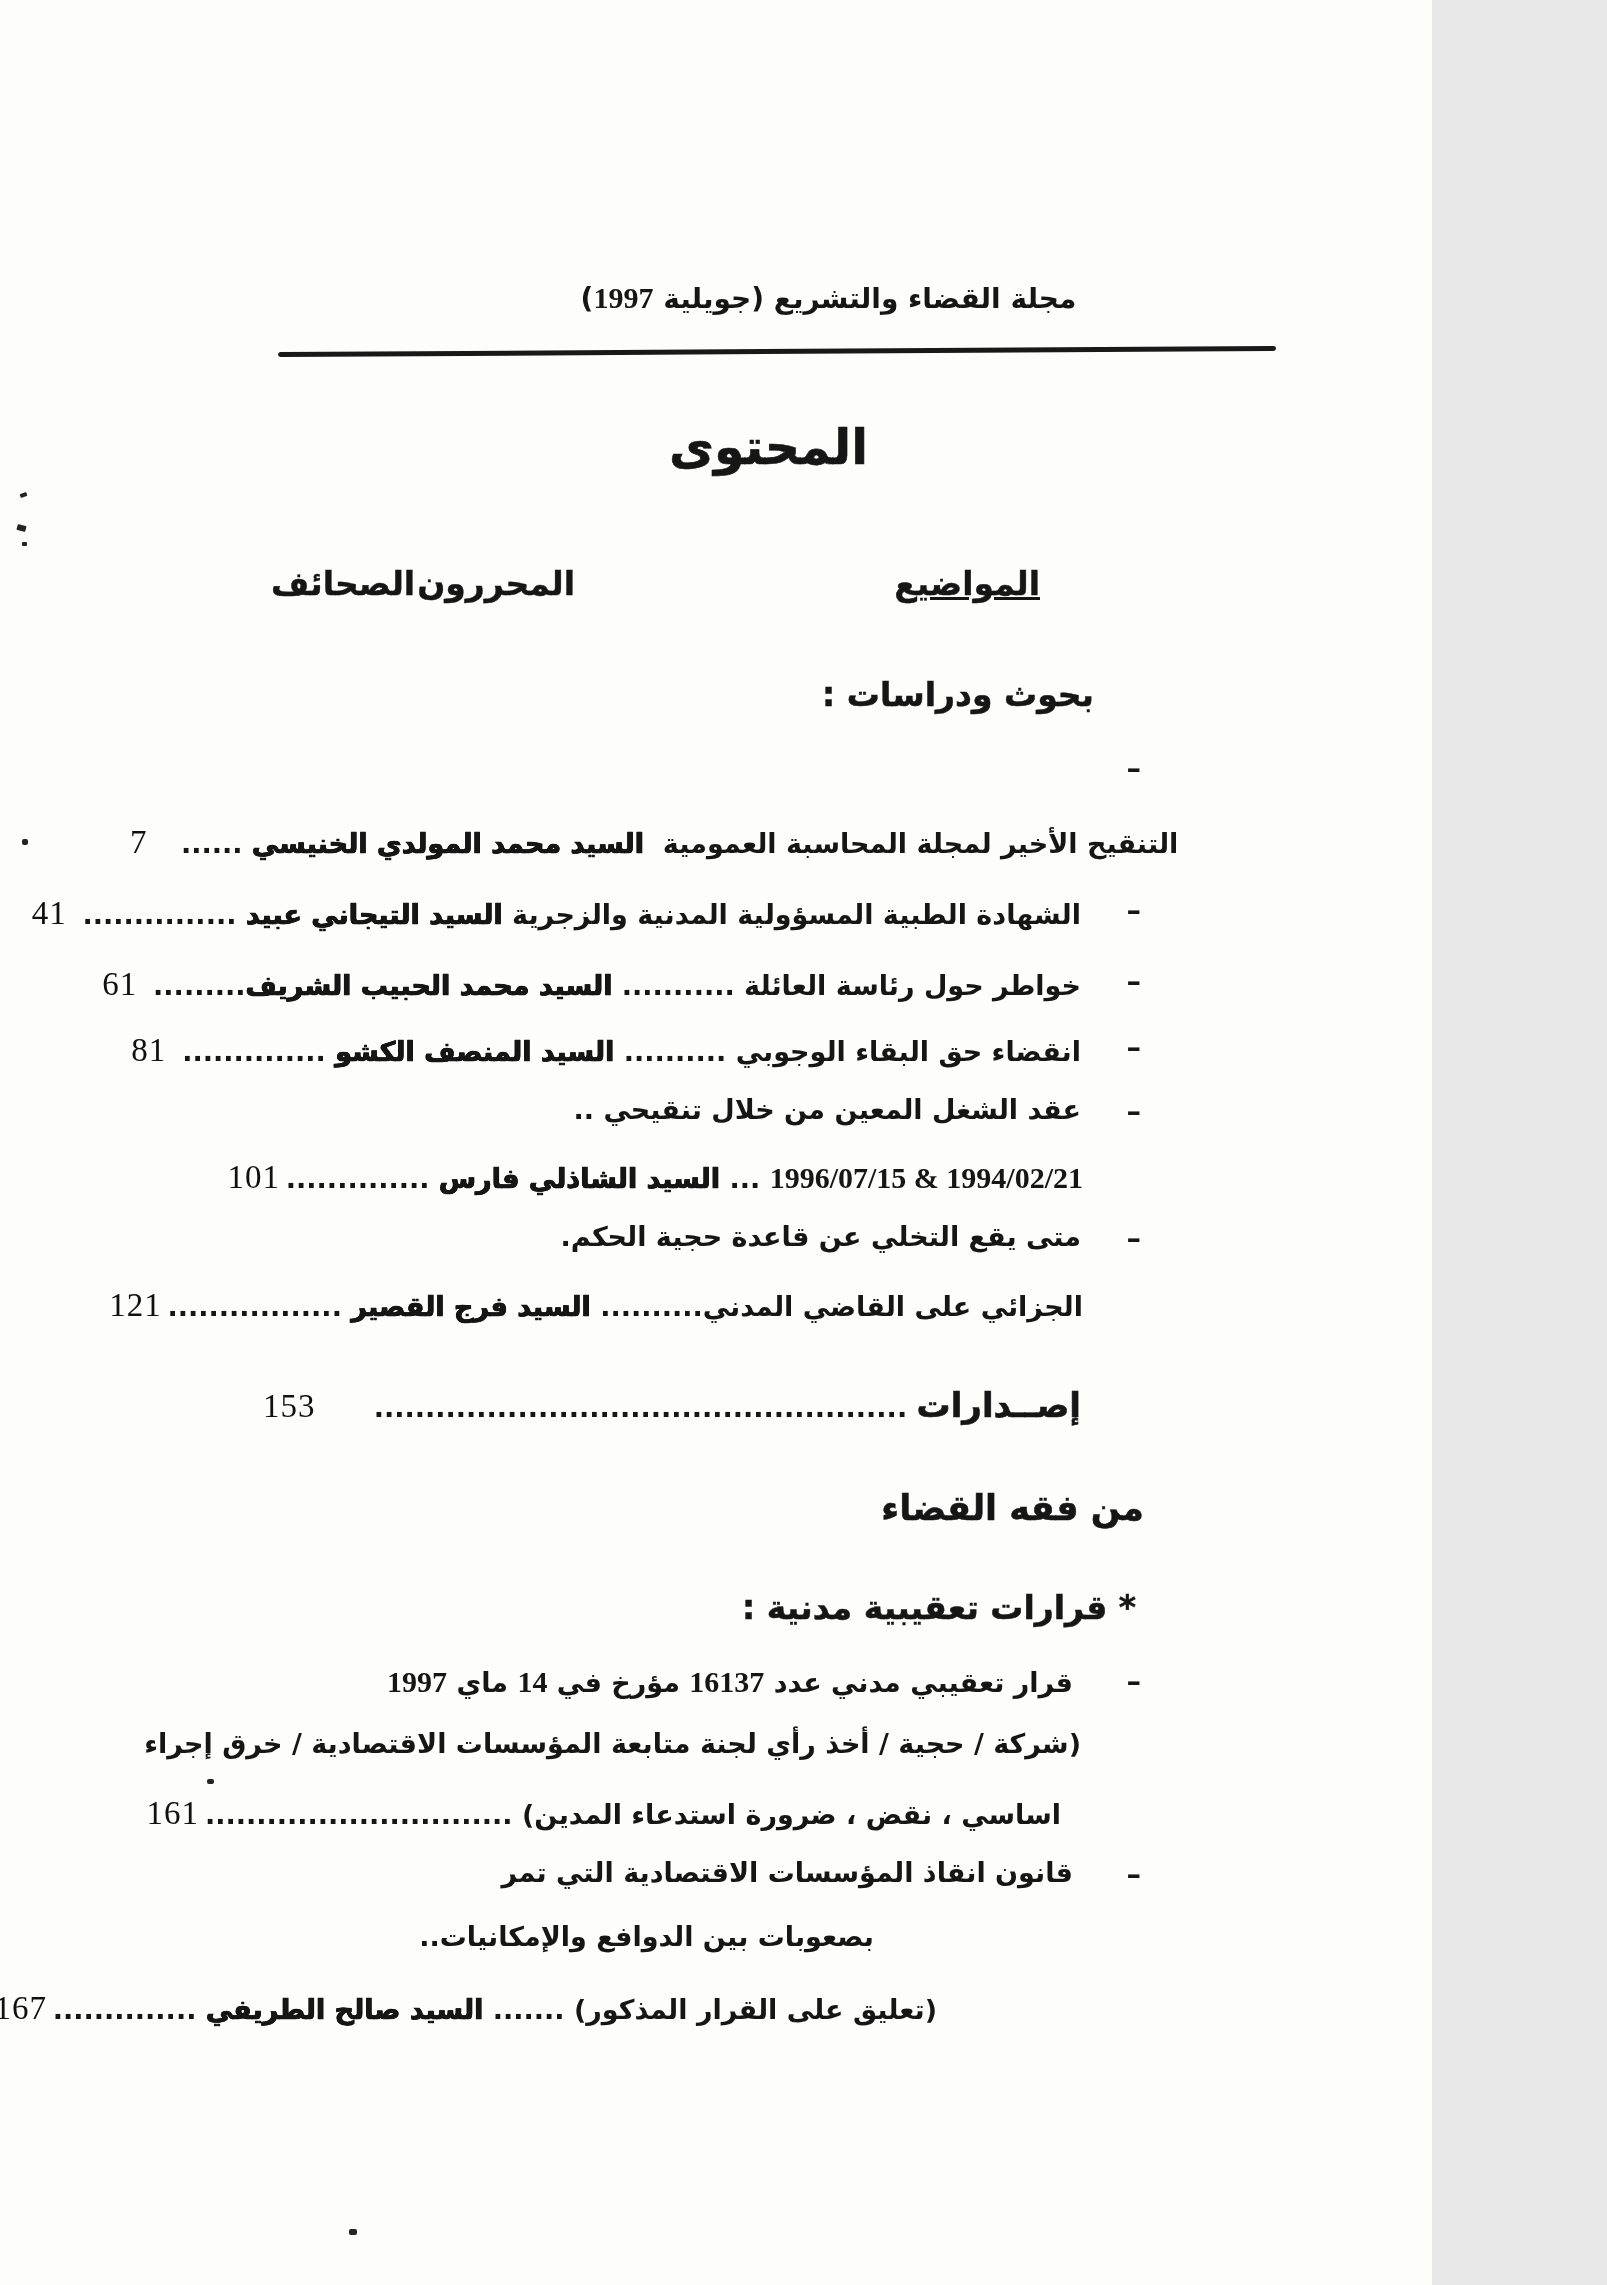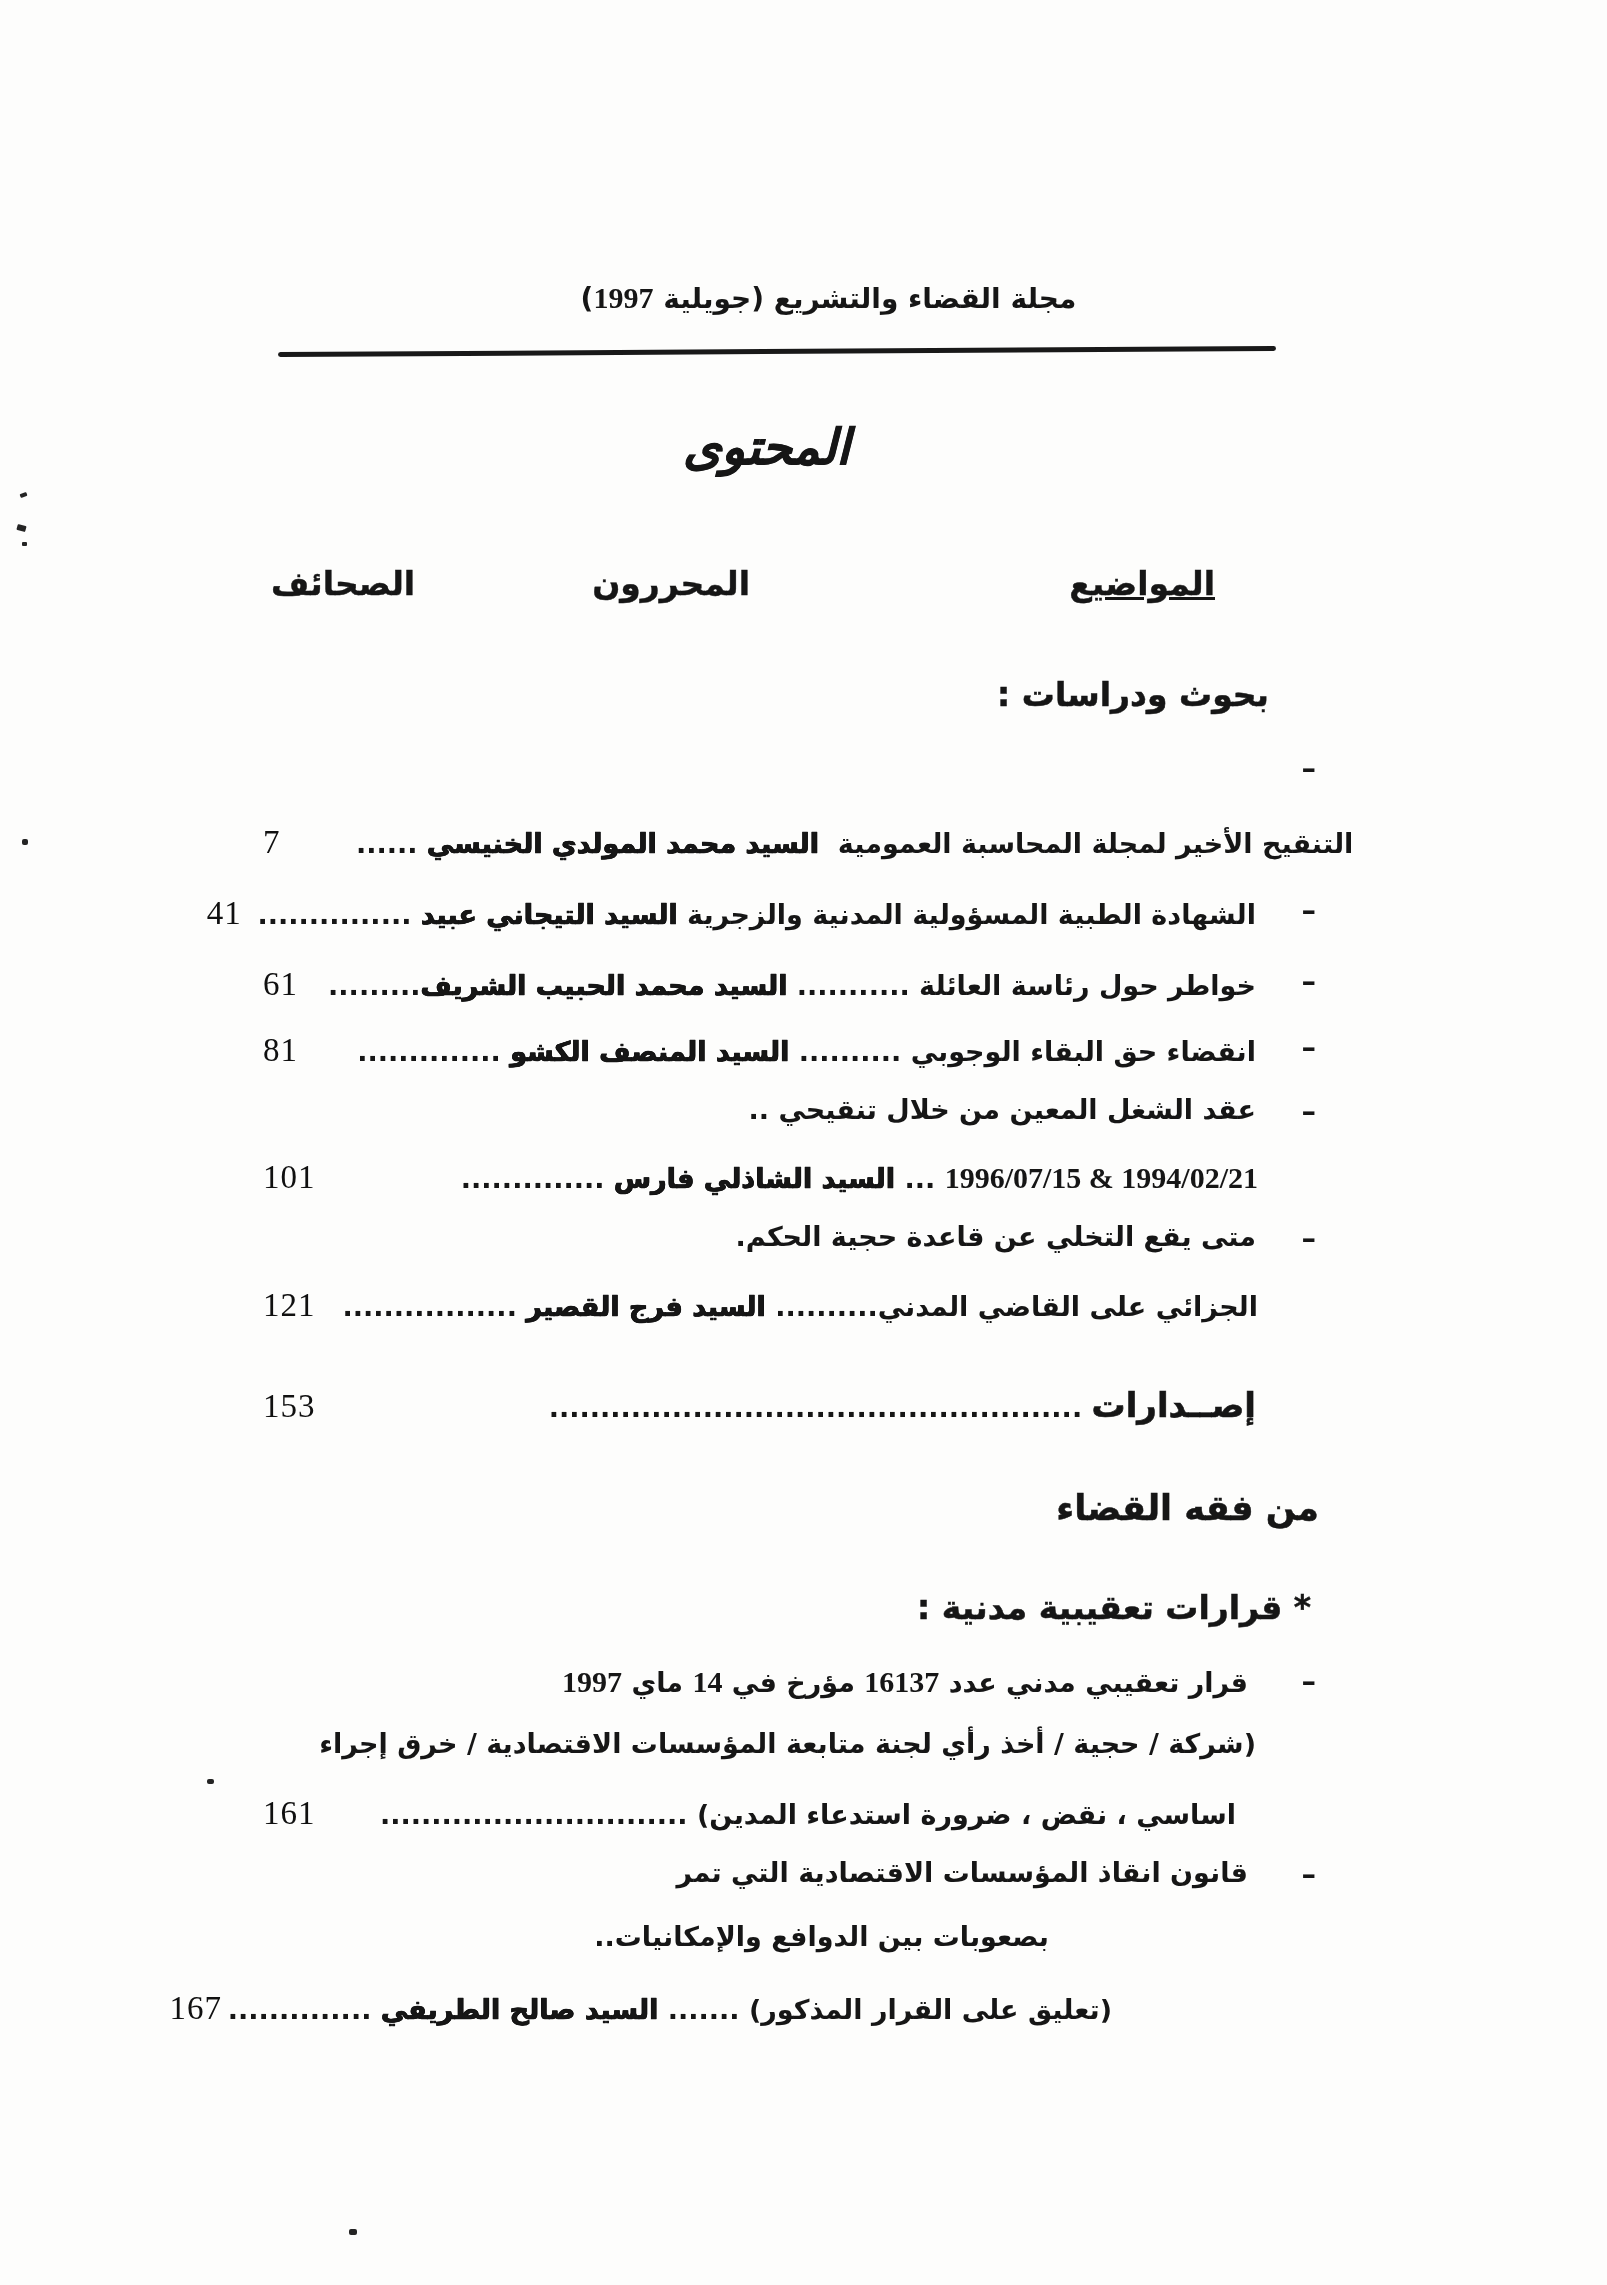--- a/index.html
+++ b/index.html
@@ -1,38 +1,38 @@
 <!DOCTYPE html>
 <html lang="ar"><head>
 <meta charset="utf-8">
 <style>
   html,body{margin:0;padding:0;background:#e8e8e8;}
   .page{
     position:relative;
-    width:1607px;height:2286px;
+    width:1432px;height:2286px;
     background:#fdfdfc;
     overflow:hidden;
     font-family:"DejaVu Sans",sans-serif;
     color:#161616;
   }
   
   .journal-header{
     position:absolute;top:281px;left:541px;width:575px;
     direction:rtl;text-align:center;
     font-size:28px;font-weight:bold;white-space:pre;
   }
   .rule{
     position:absolute;top:349px;left:278px;width:998px;height:4.9px;
     background:#191919;border-radius:2.9px;
     transform:rotate(-0.35deg);
   }
   .page-title{
     position:absolute;top:419px;left:683px;width:185px;
     direction:rtl;text-align:left;
-    font-size:49px;font-weight:bold;font-style:italic;
+    font-size:49px;font-weight:bold;
     -webkit-text-stroke:0.6px #161616;
   }
   
   .col-head{
     position:absolute;top:564px;
     direction:rtl;font-size:33px;font-weight:bold;white-space:pre;
     -webkit-text-stroke:0.4px #161616;
   }
   .col-topics{right:392px;text-decoration:underline;}
   .col-editors{right:857px;}

